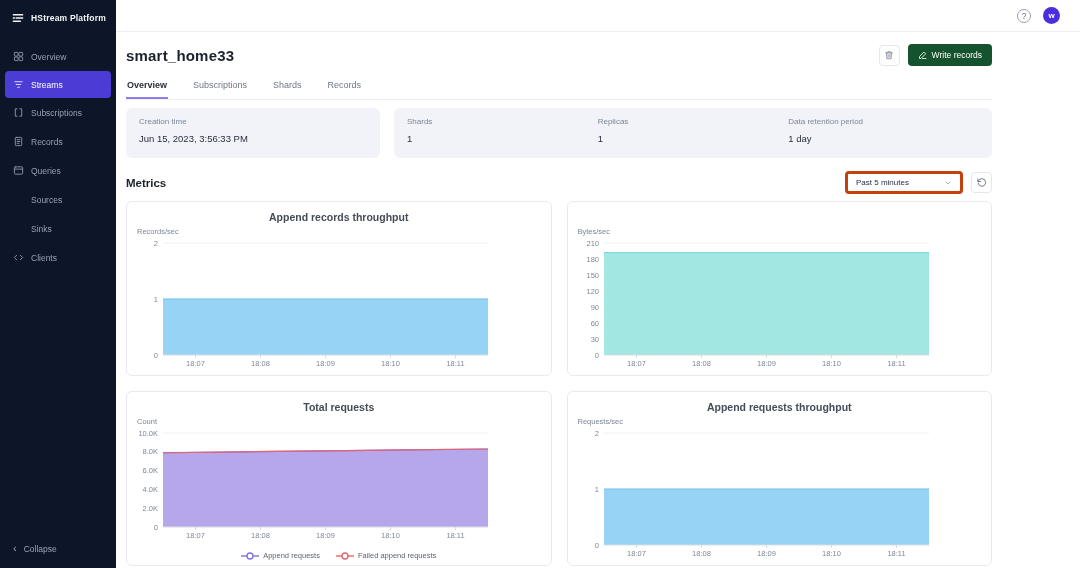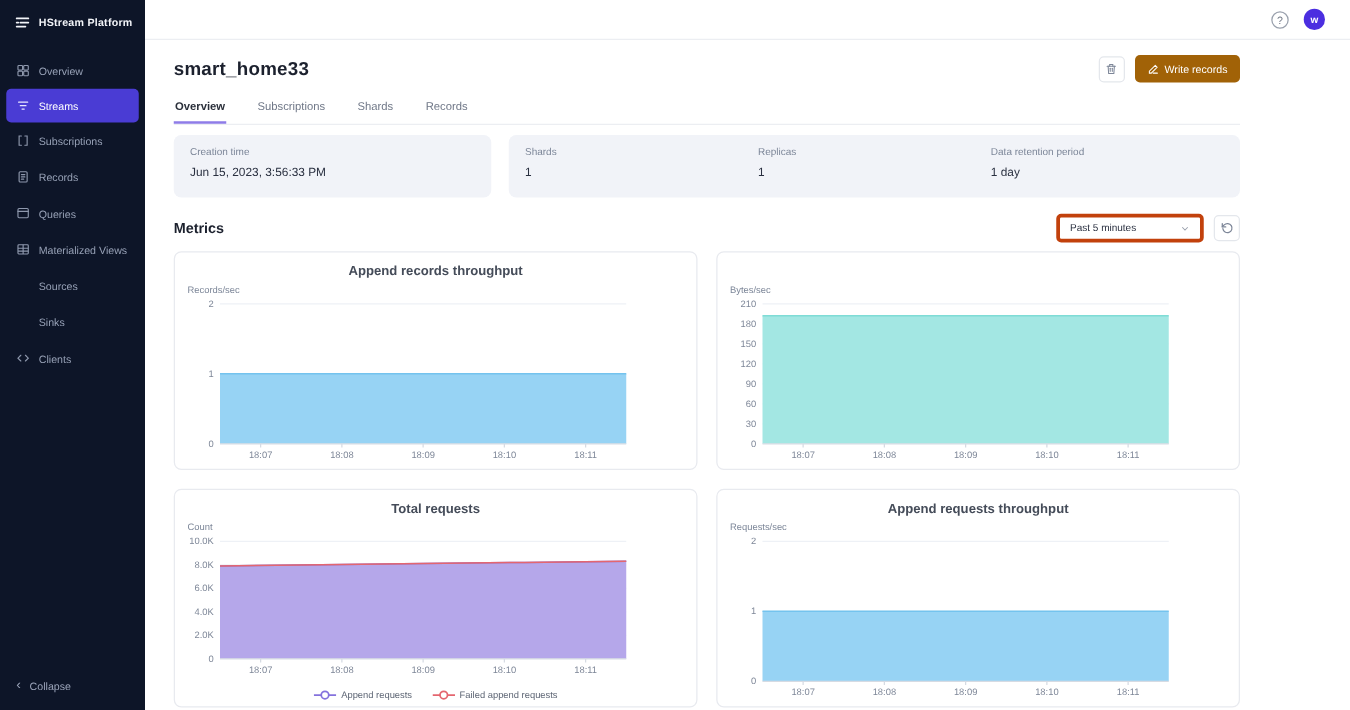--- a/index.html
+++ b/index.html
@@ -26,27 +26,27 @@
 
   
   .main { flex:1; display:flex; flex-direction:column; background:#fff; }
   .topbar { height:32px; border-bottom:1px solid #eceef2; display:flex; align-items:center;
     justify-content:flex-end; gap:12px; padding:0 20px; }
   .help { width:14px; height:14px; border:1px solid #9aa1ad; border-radius:50%; color:#6b7280;
     font-size:8.5px; display:flex; align-items:center; justify-content:center; cursor:pointer; }
   .avatar { width:17px; height:17px; border-radius:50%; background:#4b2ee0; color:#fff;
     font-size:8px; font-weight:bold; display:flex; align-items:center; justify-content:center; cursor:pointer; }
 
-  .content { padding-left:23px; width:876px; }
+  .content { padding-left:10px; width:876px; }
   .title-row { margin-top:12px; display:flex; align-items:center; justify-content:space-between; }
   .title-row h1 { font-size:15px; color:#1c212e; letter-spacing:.2px; }
   .title-actions { display:flex; align-items:center; gap:8px; }
   .icon-btn { width:21px; height:21px; border:1px solid #e4e7ec; border-radius:4px; background:#fff;
     display:flex; align-items:center; justify-content:center; color:#7d8698; cursor:pointer; }
-  .primary-btn { height:22px; border:none; border-radius:4px; background:#a16207; color:#fff;
+  .primary-btn { height:22px; border:none; border-radius:4px; background:#14532d; color:#fff;
     font-size:8.5px; font-family:inherit; display:flex; align-items:center; gap:5px; padding:0 10px; cursor:pointer; }
 
   .tabs { margin-top:8px; display:flex; gap:24px; border-bottom:1px solid #eceef2; }
   .tab { font-size:9px; color:#6f7787; padding:6px 1px 7px; cursor:pointer; border-bottom:2px solid transparent; }
   .tab.active { color:#2a2f3a; font-weight:bold; border-bottom-color:#8e7ce8; }
 
   .info-row { margin-top:8px; display:flex; gap:14px; }
   .info-card { background:#f1f3f8; border-radius:6px; height:50px; padding:9px 13px; }
   .info-card.c1 { width:254px; }
   .info-card.c2 { flex:1; display:grid; grid-template-columns:1fr 1fr 1fr; }
@@ -128,31 +128,20 @@
         <span class="s-label">Records</span>
       </div>
       <div class="s-item">
         <span class="s-ico">
           <svg width="11" height="11" viewBox="0 0 24 24" fill="none" stroke="currentColor" stroke-width="2" stroke-linecap="round">
               <rect x="3" y="4" width="18" height="16" rx="2"></rect>
               <path d="M3 9h18"></path>
             </svg>
         </span>
         <span class="s-label">Queries</span>
-      </div>
-      <div class="s-item">
-        <span class="s-ico">
-          <svg width="11" height="11" viewBox="0 0 24 24" fill="none" stroke="currentColor" stroke-width="2">
-              <rect x="3" y="4" width="18" height="16" rx="1.5"></rect>
-              <path d="M3 10h18"></path>
-              <path d="M3 15h18"></path>
-              <path d="M12 4v16"></path>
-            </svg>
-        </span>
-        <span class="s-label">Materialized Views</span>
       </div>
       <div class="s-item child">
         <span class="s-label">Sources</span>
       </div>
       <div class="s-item child">
         <span class="s-label">Sinks</span>
       </div>
       <div class="s-item">
         <span class="s-ico">
           <svg width="11" height="11" viewBox="0 0 24 24" fill="none" stroke="currentColor" stroke-width="2" stroke-linecap="round">

